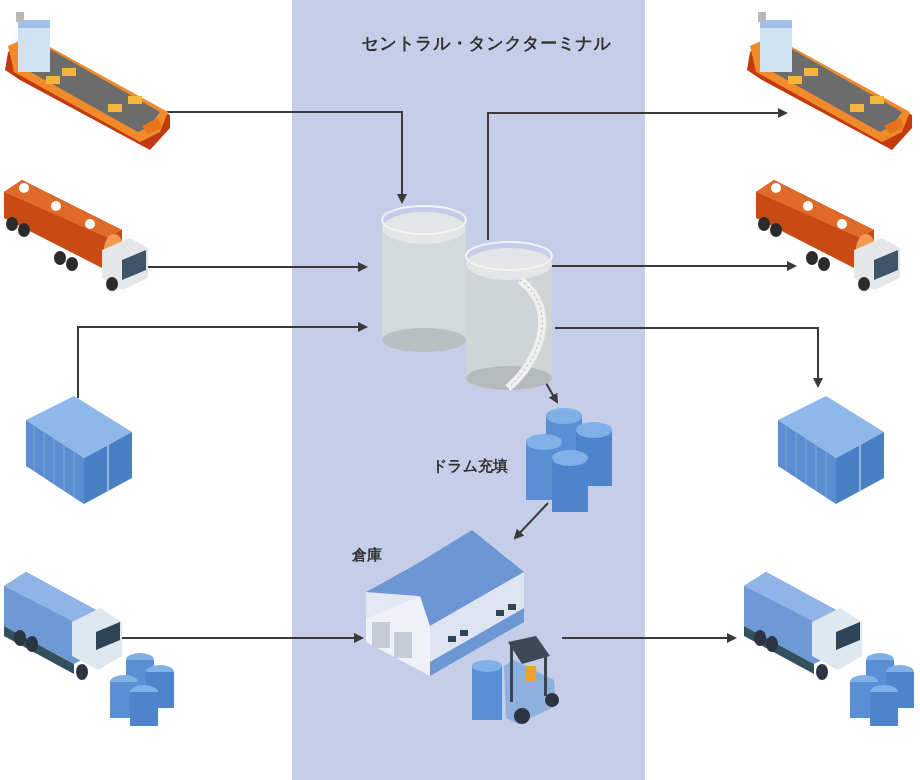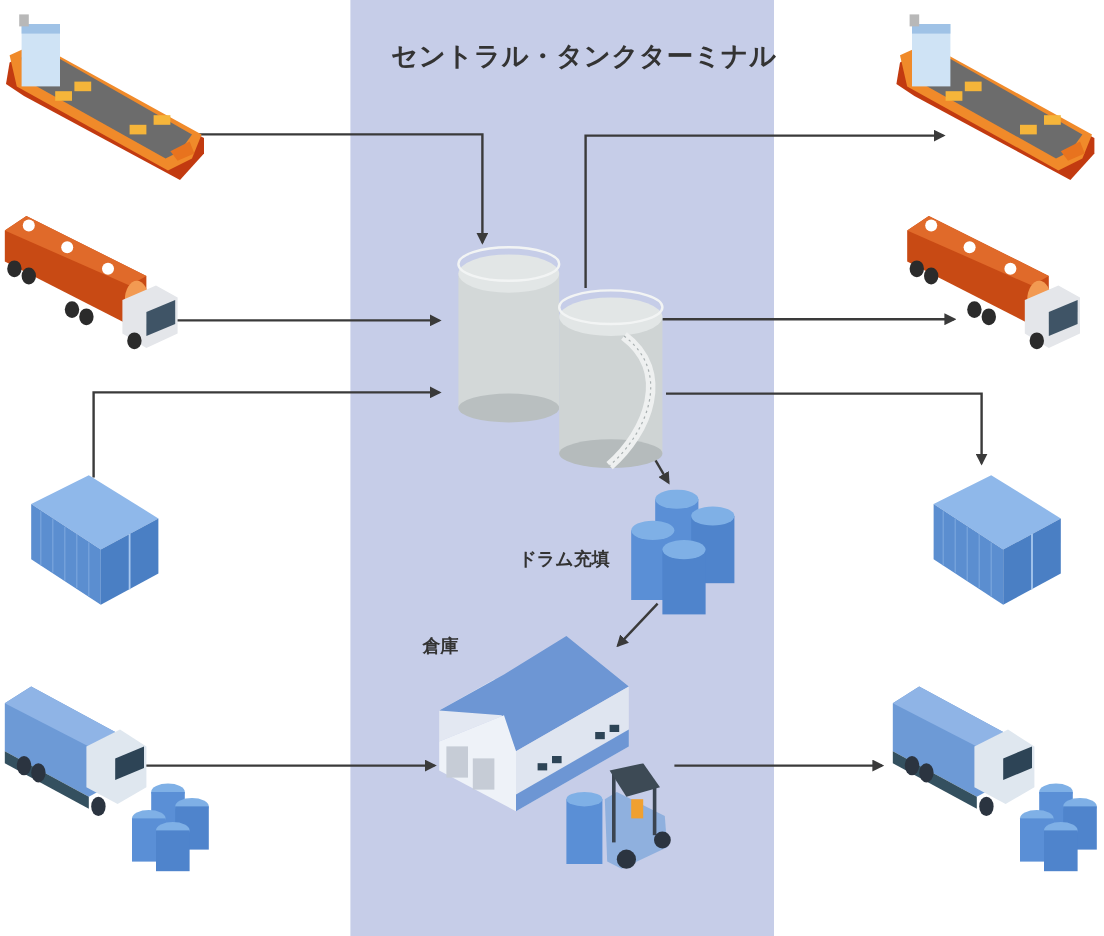--- a/index.html
+++ b/index.html
@@ -1,22 +1,22 @@
 <!DOCTYPE html>
 <html><head>
 <meta charset="utf-8">
 <style>
   html, body { margin: 0; padding: 0; }
   body { width: 920px; height: 780px; position: relative; background: #ffffff; overflow: hidden;
          font-family: "DejaVu Sans", sans-serif; }
   .terminal-bg { position: absolute; left: 292px; top: 0; width: 353px; height: 780px; background: #c6cde8; }
   .label { position: absolute; color: #333333; font-weight: bold; white-space: nowrap; text-align: right; }
-  .title { left: 292px; width: 389px; top: 32px; text-align: center; font-size: 22px; letter-spacing: 0.5px; }
+  .title { left: 292px; width: 389px; top: 32px; text-align: center; font-size: 17px; letter-spacing: 0.5px; }
   .drum-label { left: 432px; top: 457px; font-size: 15px; }
-  .warehouse-label { left: 352px; top: 529px; font-size: 15px; }
+  .warehouse-label { left: 352px; top: 546px; font-size: 15px; }
   svg.layer { position: absolute; left: 0; top: 0; }
   .icon { position: absolute; }
 </style>
 </head>
 <body>
 
 <div class="terminal-bg"></div>
 
 <div class="label title">セントラル・タンクターミナル</div>
 <div class="label drum-label">ドラム充填</div>

